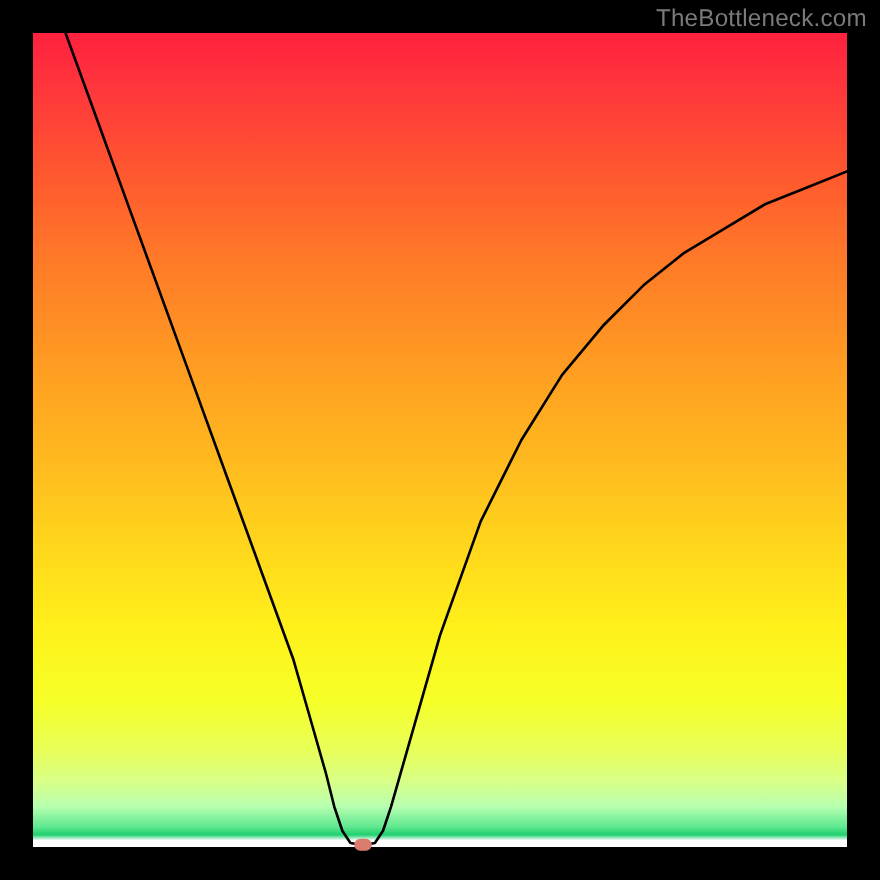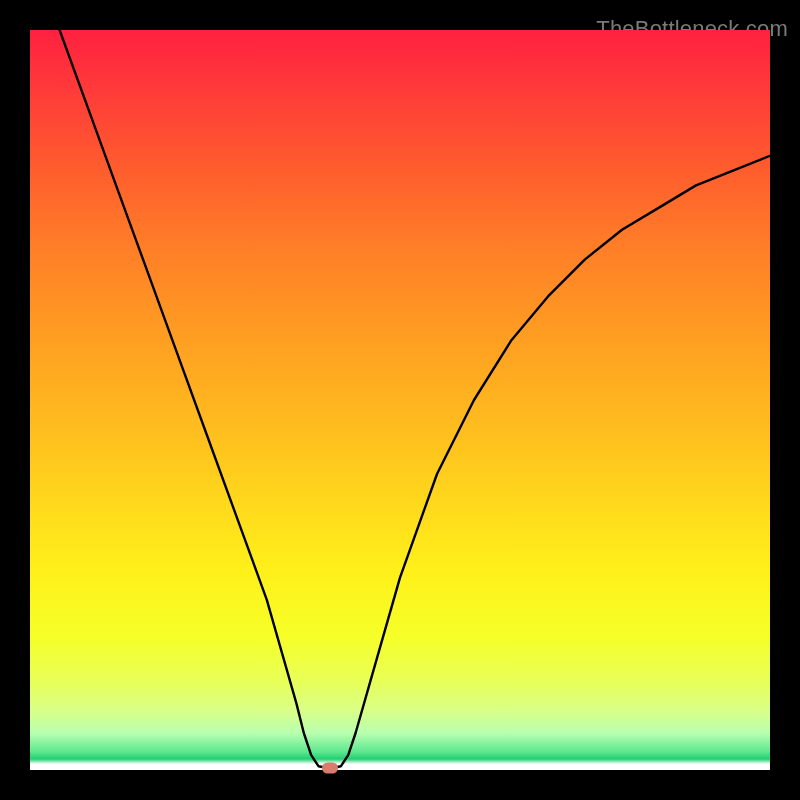--- a/index.html
+++ b/index.html
@@ -41,21 +41,21 @@
       #d8ff88 92%,
       #b8ffb0 95%,
       #60e890 97.5%,
       #20d070 98.5%,
       #ffffff 99.2%,
       #ffffff 100%
     );
   }
   .watermark {
     position: absolute;
-    top: 16px;
+    top: 4px;
     right: 12px;
     color: #7a7a7a;
     font-size: 22px;
     font-weight: 400;
     letter-spacing: 0.2px;
     user-select: none;
   }
   svg.curve {
     position: absolute;
     top: 0;

